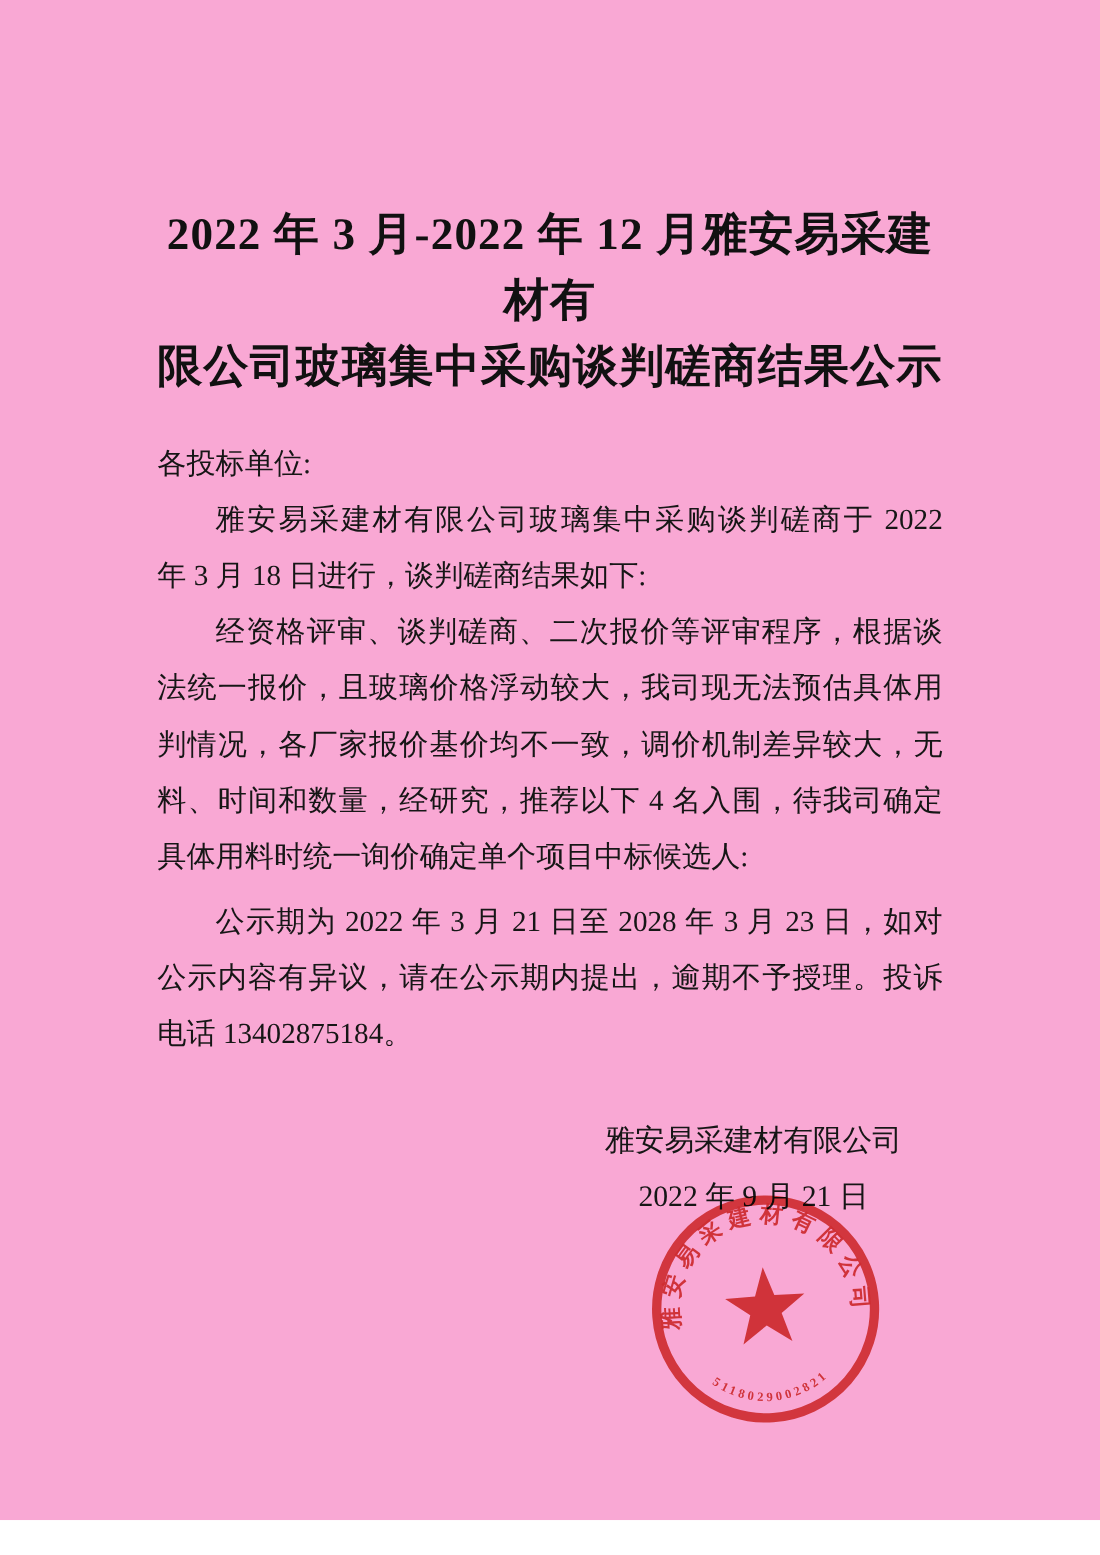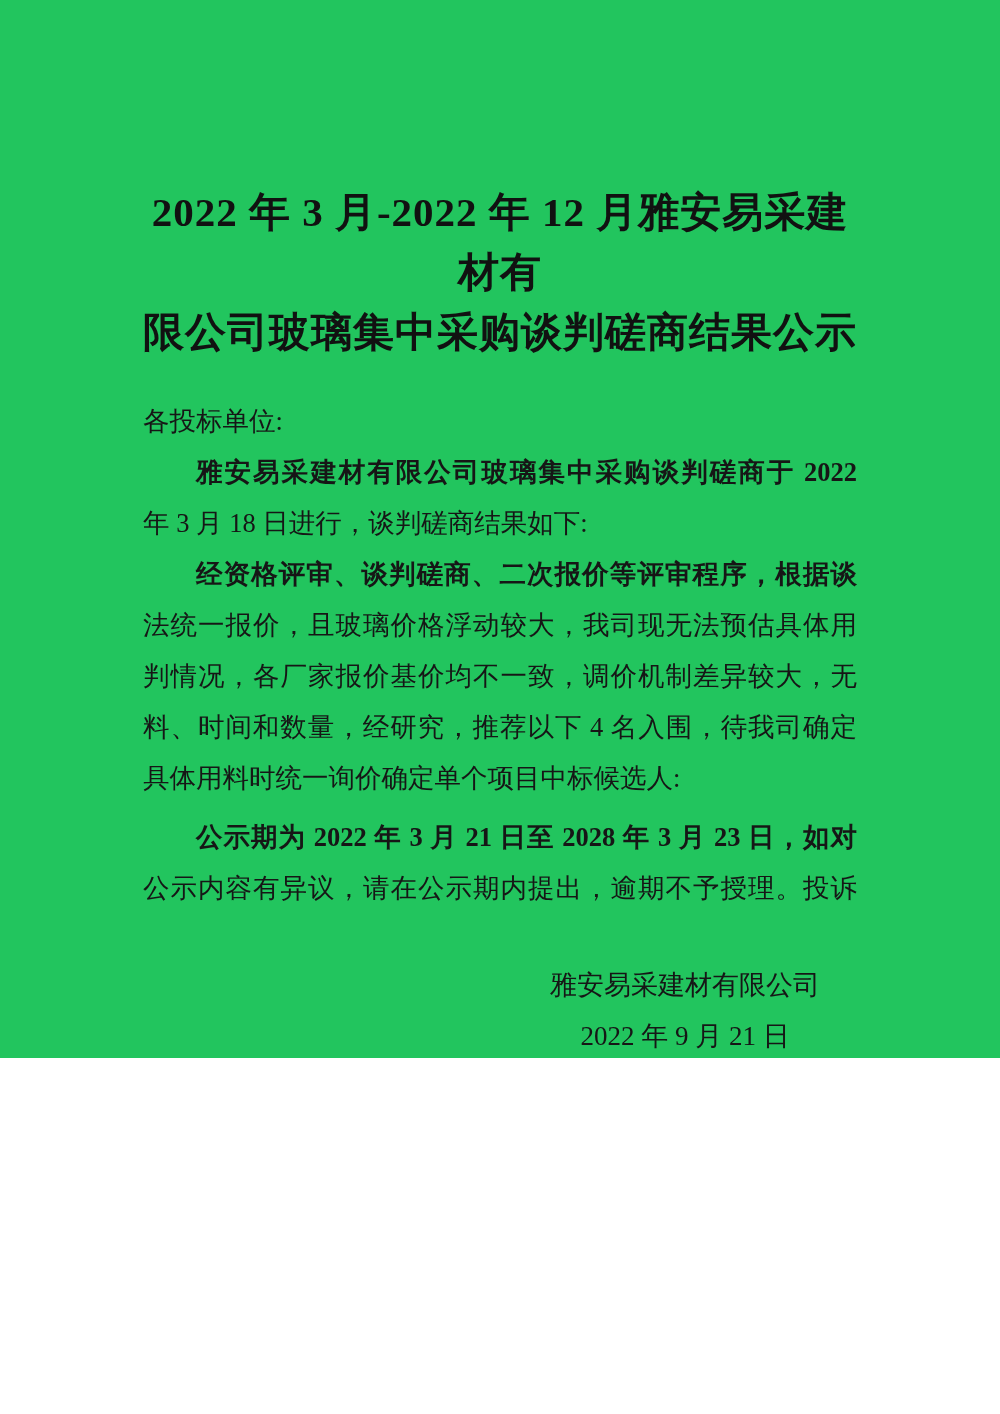--- a/index.html
+++ b/index.html
@@ -3,23 +3,23 @@
 <meta charset="utf-8">
 <style>
   html, body {
     margin: 0;
     padding: 0;
     background: #ffffff;
   }
   .page {
     position: relative;
     width: 1000px;
-    height: 1058px;
+    height: 1382px;
     margin: 0 auto;
-    background: #22c55e;
+    background: #f9a8d4;
     overflow: hidden;
     font-family: "Liberation Serif", "DejaVu Serif", serif;
     color: #161616;
   }
   .content {
     position: absolute;
     left: 143px;
     top: 182px;
     width: 714px;
   }
@@ -40,21 +40,20 @@
     height: 51px;
     white-space: nowrap;
   }
   .line.justify {
     white-space: normal;
     text-align: justify;
     text-align-last: justify;
   }
   .line.indent {
     text-indent: 2em;
-    font-weight: bold;
   }
   .list-block {
     margin-top: 9px;
   }
   .list-item {
     height: 53px;
     line-height: 53px;
     padding-left: 51px;
     white-space: nowrap;
   }
@@ -107,20 +106,21 @@
       <div class="line justify indent">经资格评审、谈判磋商、二次报价等评审程序，根据谈</div>
       <div class="line justify">法统一报价，且玻璃价格浮动较大，我司现无法预估具体用</div>
       <div class="line justify">判情况，各厂家报价基价均不一致，调价机制差异较大，无</div>
       <div class="line justify">料、时间和数量，经研究，推荐以下 4 名入围，待我司确定</div>
       <div class="line">具体用料时统一询价确定单个项目中标候选人:</div>
 
 
       <div class="closing-block">
         <div class="line justify indent">公示期为 2022 年 3 月 21 日至 2028 年 3 月 23 日，如对</div>
         <div class="line justify">公示内容有异议，请在公示期内提出，逾期不予授理。投诉</div>
+        <div class="line">电话 13402875184。</div>
       </div>
 
       <div class="signature">
         <div class="sig-line">雅安易采建材有限公司</div>
         <div class="sig-line">2022 年 9 月 21 日</div>
       </div>
     </div>
 
   </div>
 

